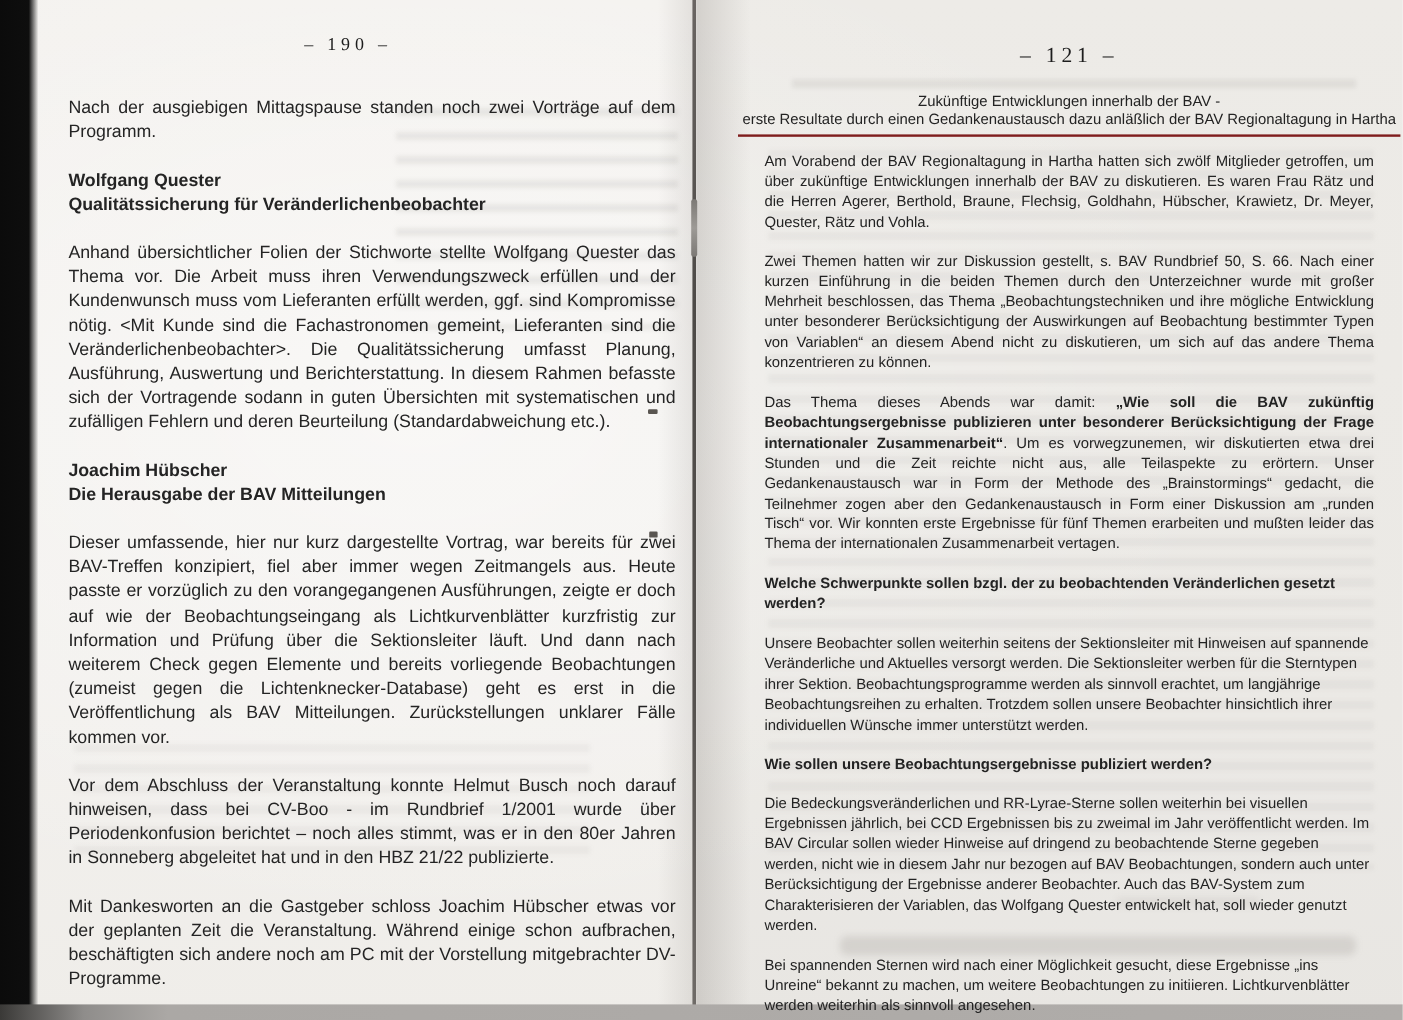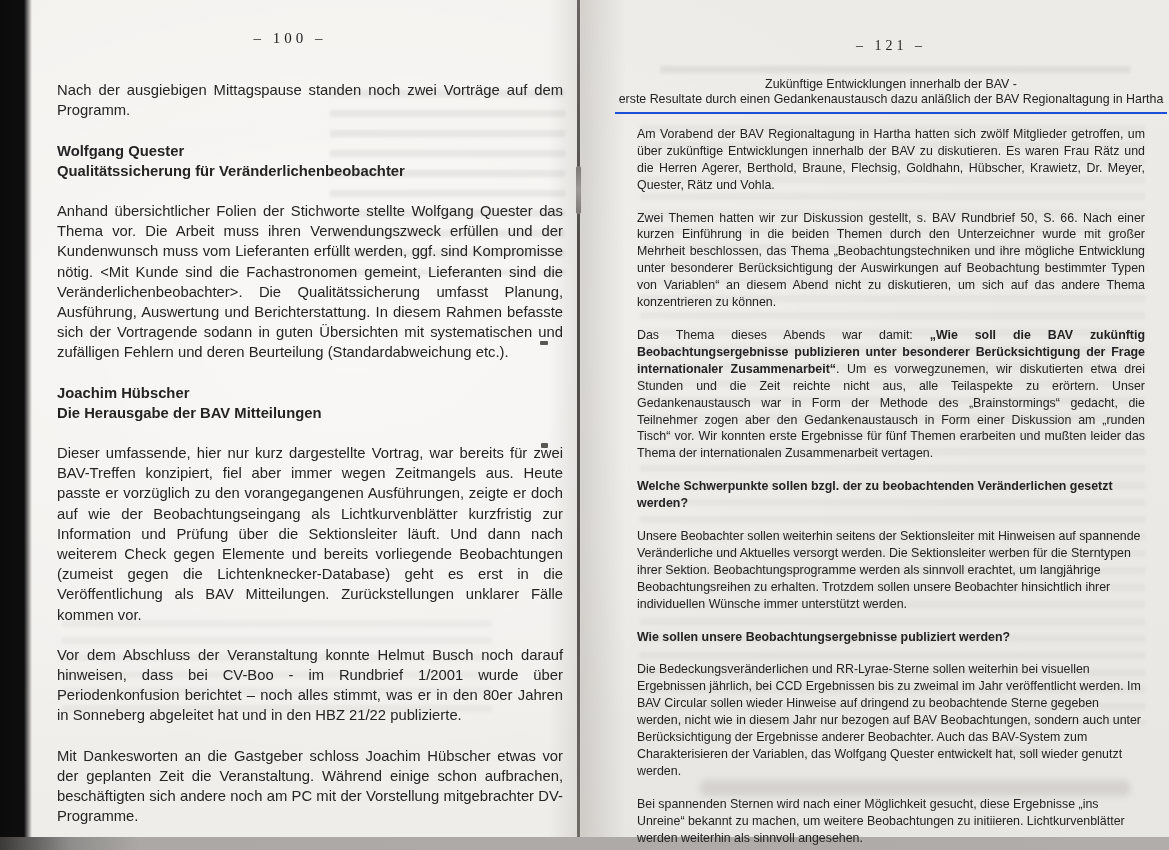--- a/index.html
+++ b/index.html
@@ -38,22 +38,22 @@
   .lp{position:absolute;left:57px;top:28px;width:506px;font-size:14.8px;line-height:20.2px;color:#242424;}
   .lp .pageno{text-align:center;letter-spacing:4px;font-family:"Liberation Serif",serif;
     font-size:15px;margin:0 40px 32px 0;color:#1d1d1d;}
   .lp p{margin:0 0 20px 0;text-align:justify;}
   .lp .speaker{margin:0;text-align:left;font-weight:bold;}
   .lp .speaker-block{margin:0 0 20px 0;}
 
   
   .rp{position:absolute;left:637px;top:38px;width:508px;font-size:12.4px;line-height:16.9px;color:#232323;}
   .rp .pageno{text-align:center;letter-spacing:4px;font-family:"Liberation Serif",serif;
-    font-size:14px;margin:0 0 22px 0;color:#1d1d1d;}
-  .rp .header{margin:0 -22px 0 -22px;text-align:center;padding-bottom:4px;border-bottom:2px solid #1d4ed8;}
+    font-size:18px;margin:0 0 22px 0;color:#1d1d1d;}
+  .rp .header{margin:0 -22px 0 -22px;text-align:center;padding-bottom:4px;border-bottom:2px solid #7f1d1d;}
   .rp .header div{line-height:15.5px;}
   .rp .body-start{margin-top:12px;}
   .rp p{margin:0 0 16px 0;}
   .rp p.just{text-align:justify;}
   .rp .qhead{font-weight:bold;margin:0;}
   .rp .qbody{margin:16px 0 16px 0;}
   b{font-weight:bold;}
 </style>
 </head>
 <body>
@@ -68,21 +68,21 @@
 <div class="spine-shadow-l"></div>
 <div class="spine-shadow-r"></div>
 <div class="spine-line"></div>
 <div class="staple s1"></div>
 <div class="mark m1"></div>
 <div class="mark m2"></div>
 <div class="edge-black"></div>
 <div class="bottom-band"></div>
 
 <div class="lp">
-  <div class="pageno">– 100 –</div>
+  <div class="pageno">– 190 –</div>
 
   <p>Nach der ausgiebigen Mittagspause standen noch zwei Vorträge auf dem Programm.</p>
 
   <div class="speaker-block">
     <p class="speaker">Wolfgang Quester</p>
     <p class="speaker">Qualitätssicherung für Veränderlichenbeobachter</p>
   </div>
 
   <p>Anhand übersichtlicher Folien der Stichworte stellte Wolfgang Quester das Thema vor. Die Arbeit muss ihren Verwendungszweck erfüllen und der Kundenwunsch muss vom Lieferanten erfüllt werden, ggf. sind Kompromisse nötig. &lt;Mit Kunde sind die Fachastronomen gemeint, Lieferanten sind die Veränderlichenbeobachter&gt;. Die Qualitätssicherung umfasst Planung, Ausführung, Auswertung und Berichterstattung. In diesem Rahmen befasste sich der Vortragende sodann in guten Übersichten mit systematischen und zufälligen Fehlern und deren Beurteilung (Standardabweichung etc.).</p>
 

